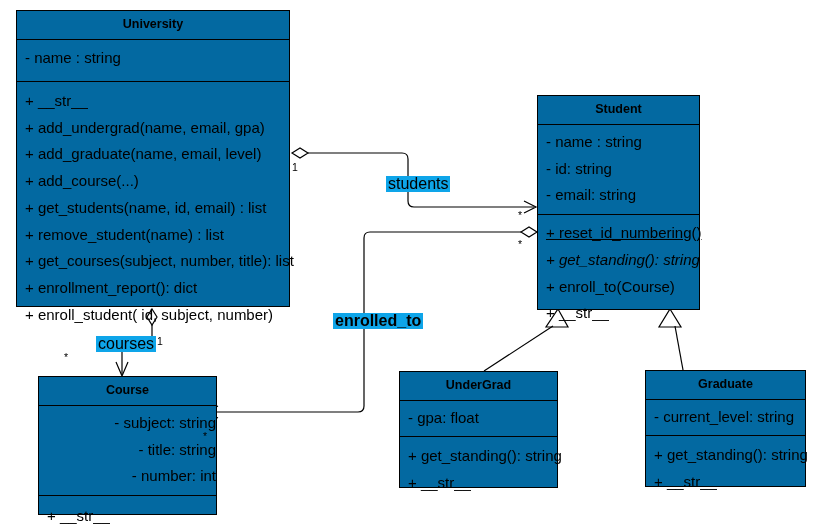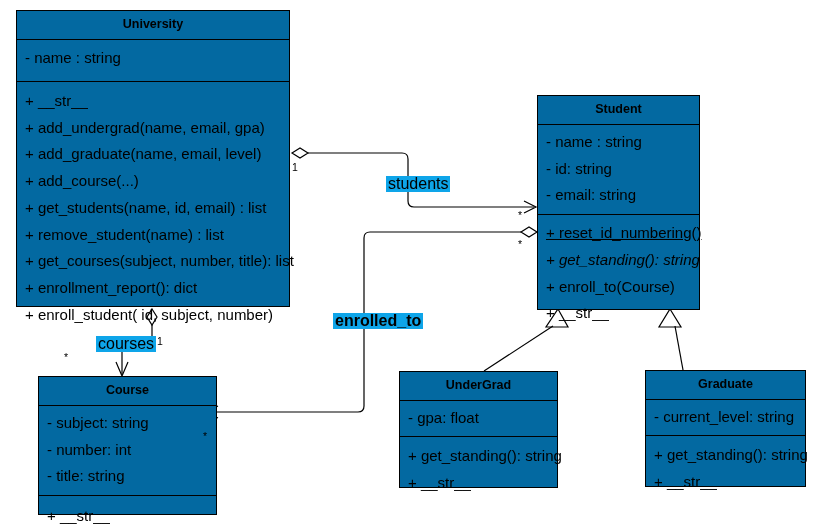--- a/index.html
+++ b/index.html
@@ -164,24 +164,24 @@
     <div class="compartment" style="padding-top:5px;">
       <div class="member static">+ reset_id_numbering()</div>
       <div class="member abstract-op">+ get_standing(): string</div>
       <div class="member">+ enroll_to(Course)</div>
       <div class="member">+ __str__</div>
     </div>
   </div>
 
   <div class="uml-class" style="left:38px; top:376px; width:179px; height:139px;">
     <div class="class-title">Course</div>
-    <div class="compartment divided" style="padding-top:4px; padding-bottom:5px;">
+    <div class="compartment divided" style="padding-top:4px; padding-bottom:5px;text-align:right;">
       <div class="member">- subject: string</div>
+      <div class="member">- title: string</div>
       <div class="member">- number: int</div>
-      <div class="member">- title: string</div>
     </div>
     <div class="compartment" style="padding-top:7px;">
       <div class="member">+ __str__</div>
     </div>
   </div>
 
   <div class="uml-class" style="left:399px; top:371px; width:159px; height:117px;">
     <div class="class-title">UnderGrad</div>
     <div class="compartment divided" style="height:36px;">
       <div class="member" style="padding-top:8px;">- gpa: float</div>

